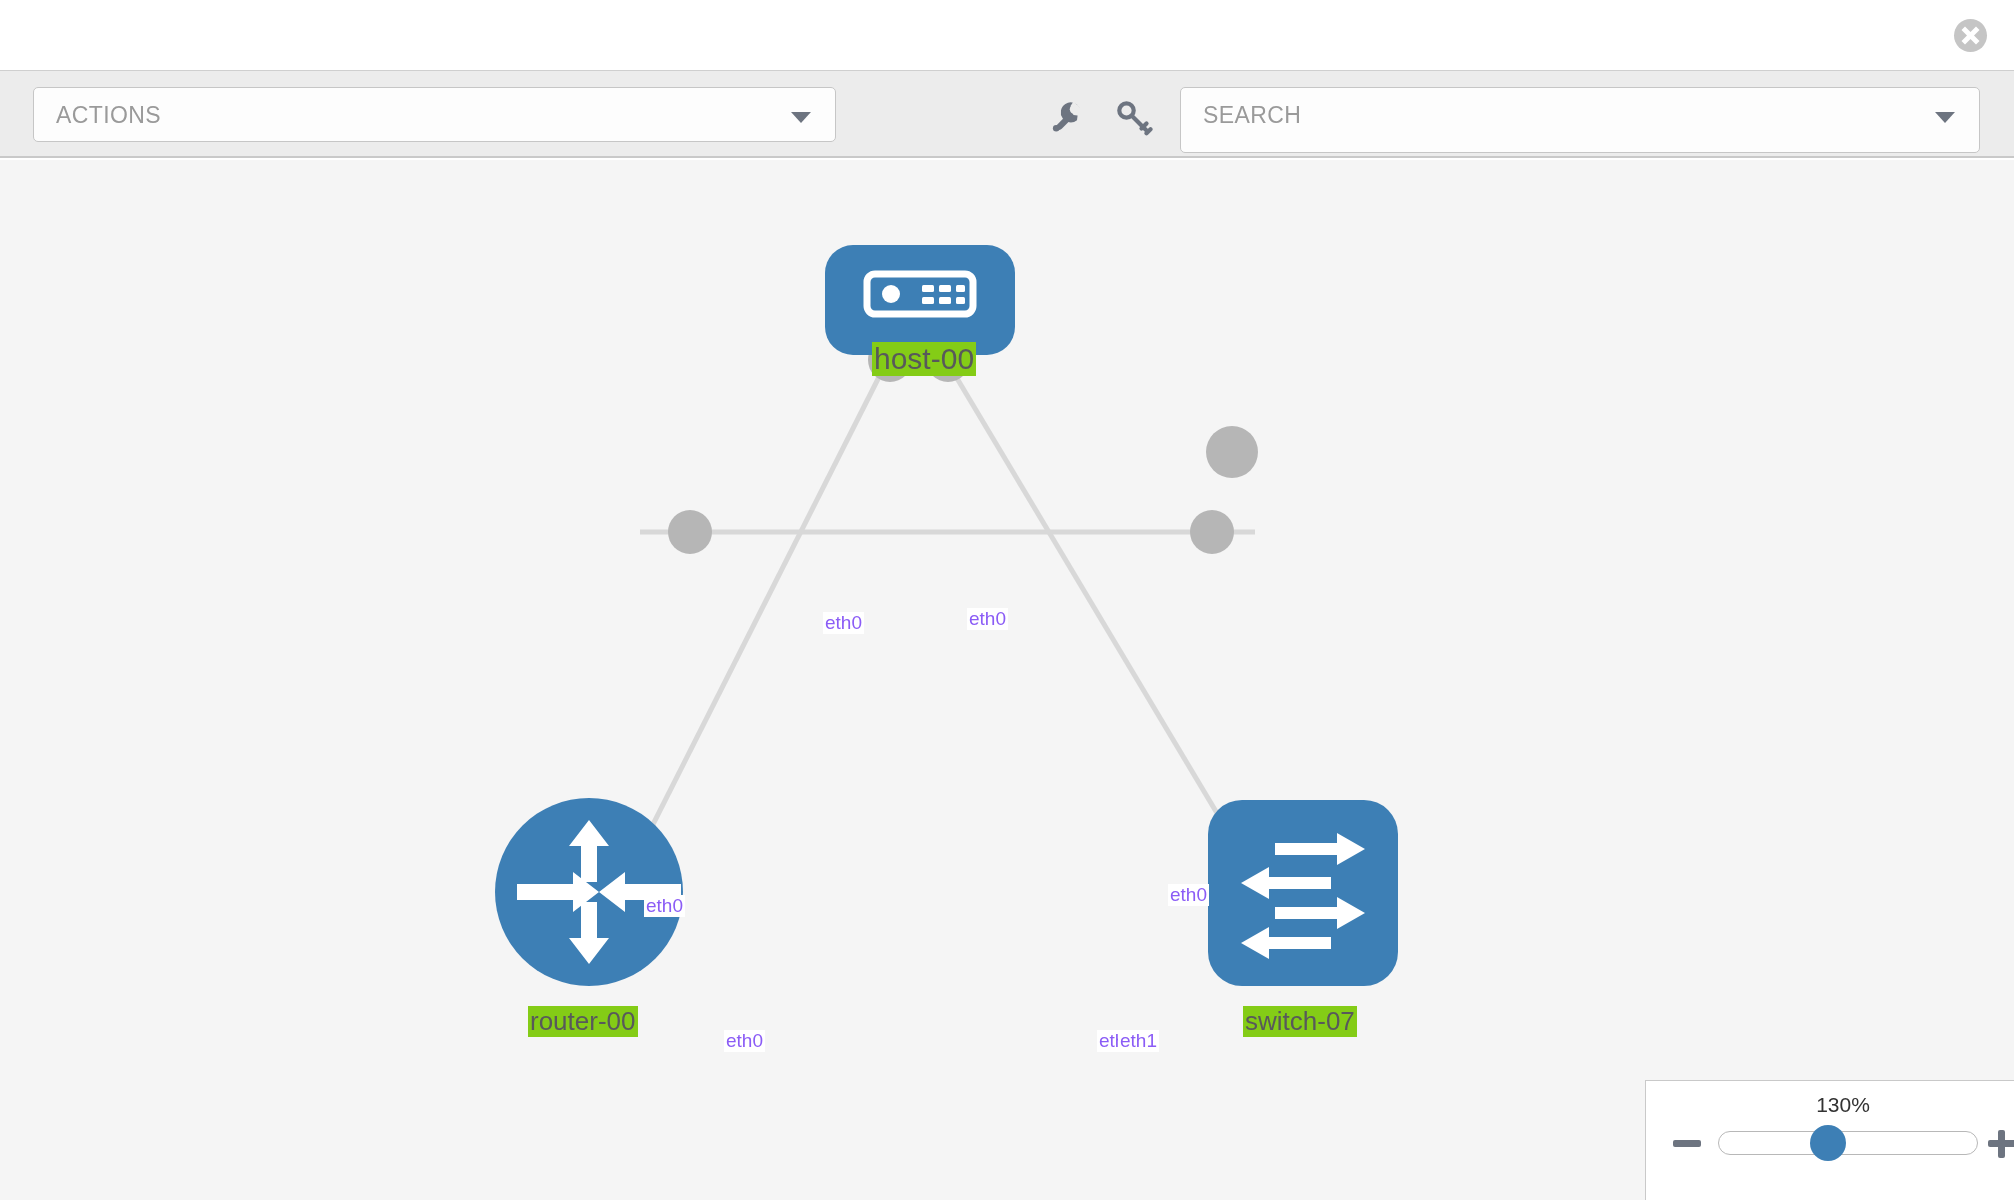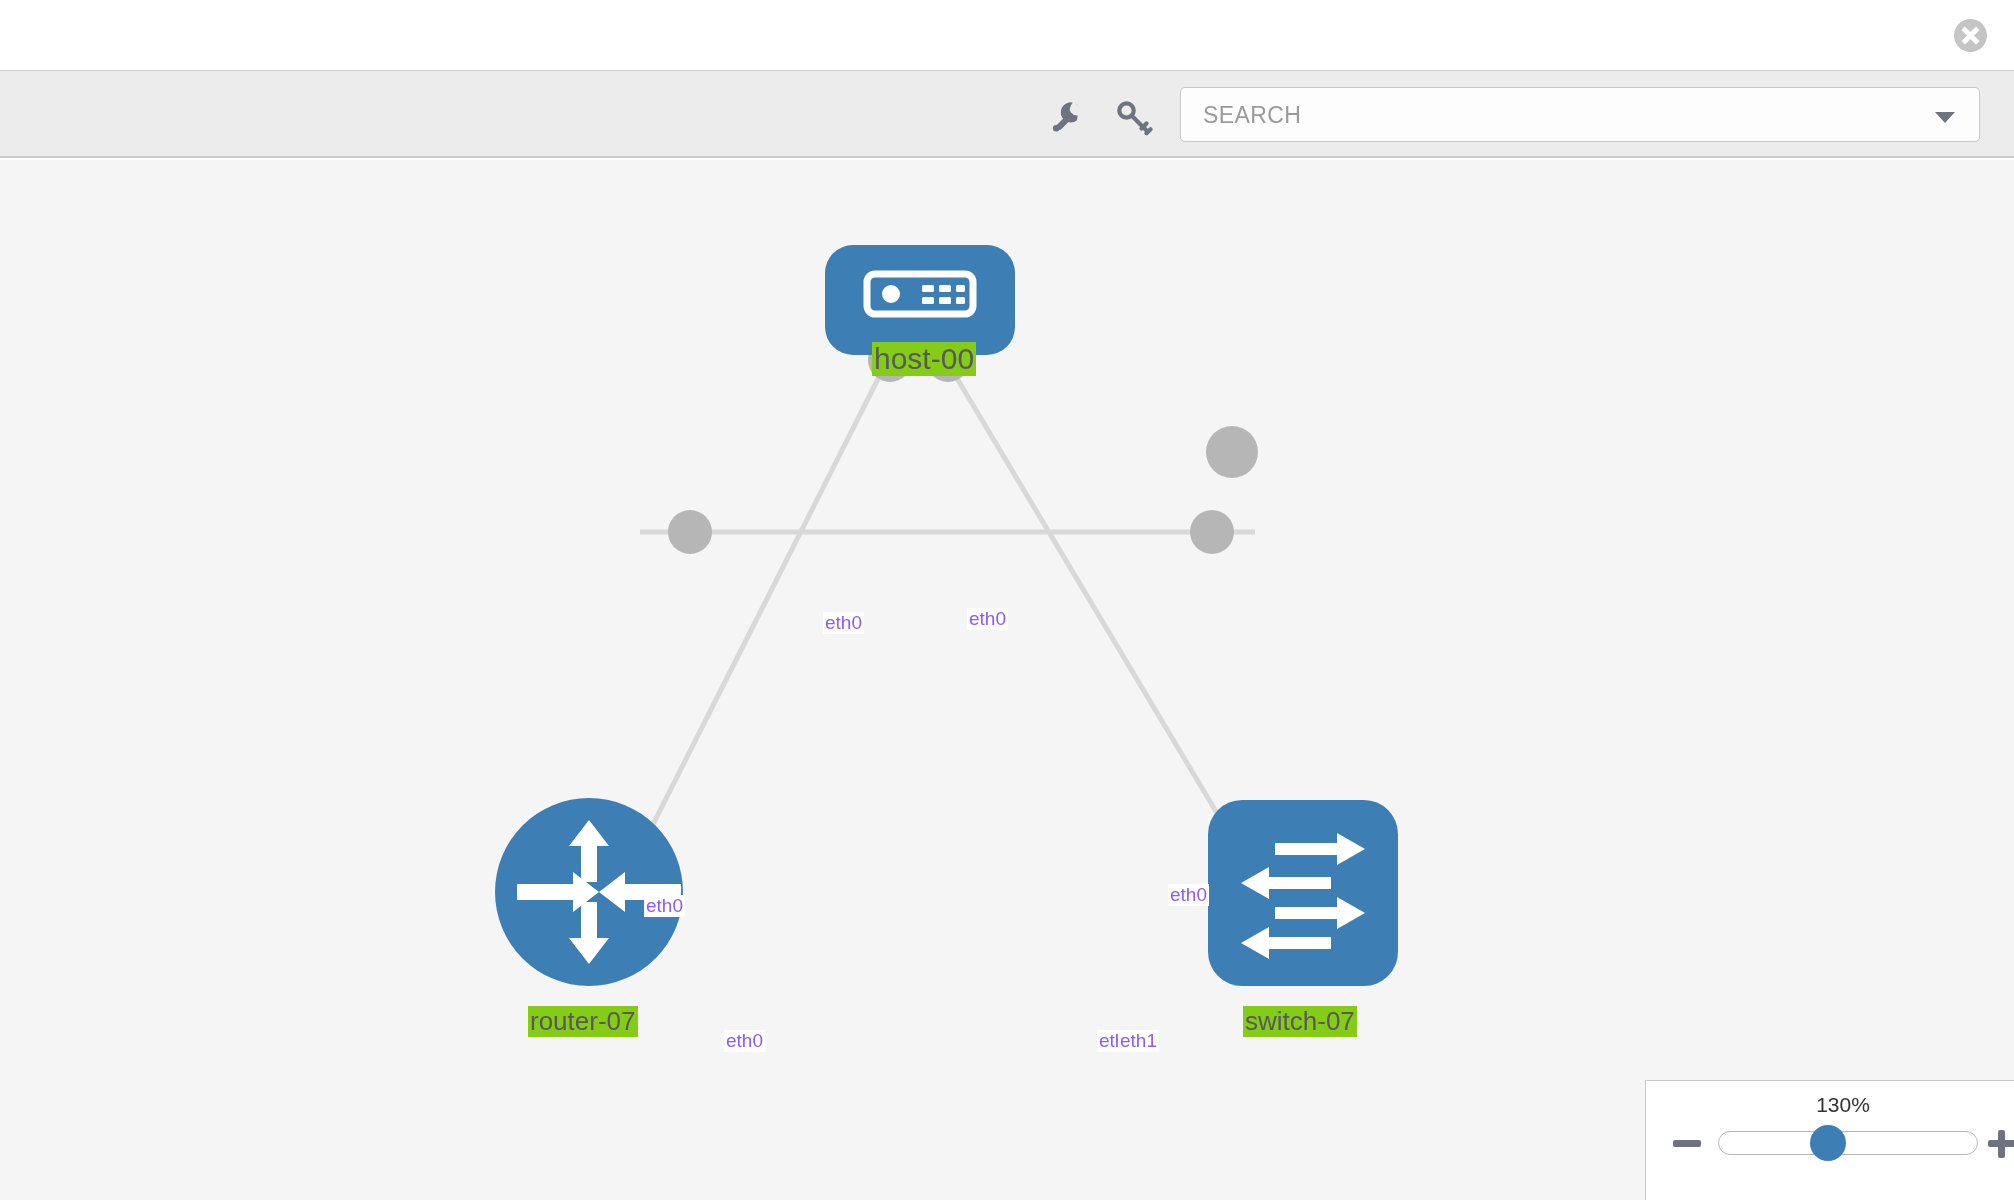--- a/index.html
+++ b/index.html
@@ -64,21 +64,21 @@
   .tool-icon {
     position: absolute; top: 26px;
     width: 40px; height: 40px;
     cursor: pointer;
   }
   .tool-icon.wrench { left: 1047px; }
   .tool-icon.key    { left: 1113px; }
 
   .search-box {
     position: absolute; left: 1180px; top: 16px;
-    width: 800px; height: 55px;
+    width: 800px; height: 66px;
     background: #fdfdfd;
     border: 1px solid #c6c6c6;
     border-radius: 5px;
     cursor: text;
   }
   .search-label {
     position: absolute; left: 22px; top: 14px;
     font-size: 23px; color: #9a9a9a;
     letter-spacing: .4px;
   }
@@ -152,20 +152,24 @@
 <div class="header">
   <div class="close-btn">
     <svg width="33" height="33" viewBox="0 0 33 33">
       <path d="M11 9.5 L16.5 15 L22 9.5 L25.5 13 L20 18.5 L25.5 24 L22 27.5 L16.5 22 L11 27.5 L7.5 24 L13 18.5 L7.5 13 Z" fill="#ffffff" transform="translate(0,-2)"></path>
     </svg>
   </div>
 </div>
 
 <div class="toolbar">
 
+  <div class="actions-select">
+    <span class="actions-label">ACTIONS</span>
+    <span class="caret"></span>
+  </div>
 
   <div class="tool-icon wrench">
     <svg width="40" height="40" viewBox="0 0 40 40">
       <g fill="#6d7480">
         <path d="M30.5 7.5 a10 10 0 1 0 2.5 12.8 l-1.2 -4.6 -4.0 1.1 -2.6 -2.6 1.1 -4.0 z" transform="rotate(22 24 14)"></path>
         <rect x="7.5" y="22.0" width="19" height="6.2" rx="3.1" transform="rotate(-45 17 25)"></rect>
         <circle cx="9.2" cy="31.2" r="3.3"></circle>
       </g>
       <circle cx="27.8" cy="12.3" r="5.0" fill="#ececec"></circle>
       <path d="M26.5 4.5 L34.5 12.5 L30 15.5 L23.5 9 Z" fill="#ececec"></path>
@@ -244,21 +248,21 @@
         <path d="M34,-60 L62,-44 L34,-28 L34,-38 L-28,-38 L-28,-50 L34,-50 Z"></path>
         <path d="M-34,-26 L-62,-10 L-34,6 L-34,-4 L28,-4 L28,-16 L-34,-16 Z"></path>
 
         <path d="M34,-2 L62,14 L34,30 L34,20 L-28,20 L-28,8 L34,8 Z" transform="translate(0,6)"></path>
         <path d="M-34,32 L-62,48 L-34,64 L-34,54 L28,54 L28,42 L-34,42 Z" transform="translate(0,2)"></path>
       </g>
     </g>
   </svg>
 
   <div class="node-label" style="left:872px; top:182px; font-size:30px;">host-00</div>
-  <div class="node-label" style="left:528px; top:846px;">router-07</div>
+  <div class="node-label" style="left:528px; top:846px;">router-00</div>
   <div class="node-label" style="left:1243px; top:846px;">switch-07</div>
 
   <div class="iface-label" style="left:823px; top:452px;">eth0</div>
   <div class="iface-label" style="left:967px; top:448px;">eth0</div>
   <div class="iface-label" style="left:644px; top:735px;">eth0</div>
   <div class="iface-label" style="left:1168px; top:724px;">eth0</div>
   <div class="iface-label" style="left:724px; top:870px;">eth0</div>
   <div class="iface-label" style="left:1097px; top:870px;">eth0</div>
   <div class="iface-label" style="left:1118px; top:870px;">eth1</div>
 

